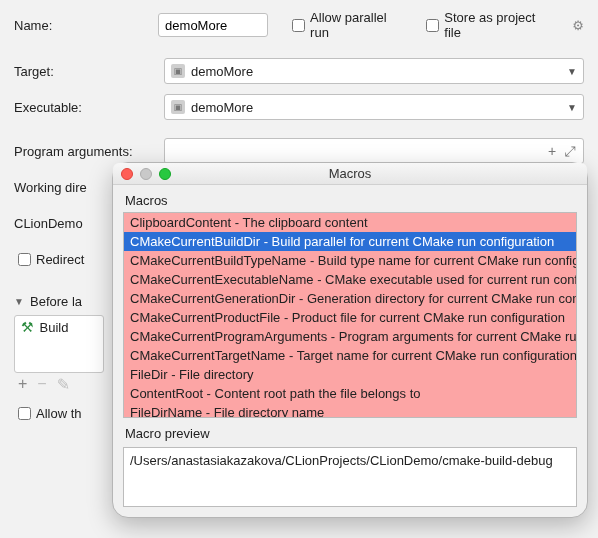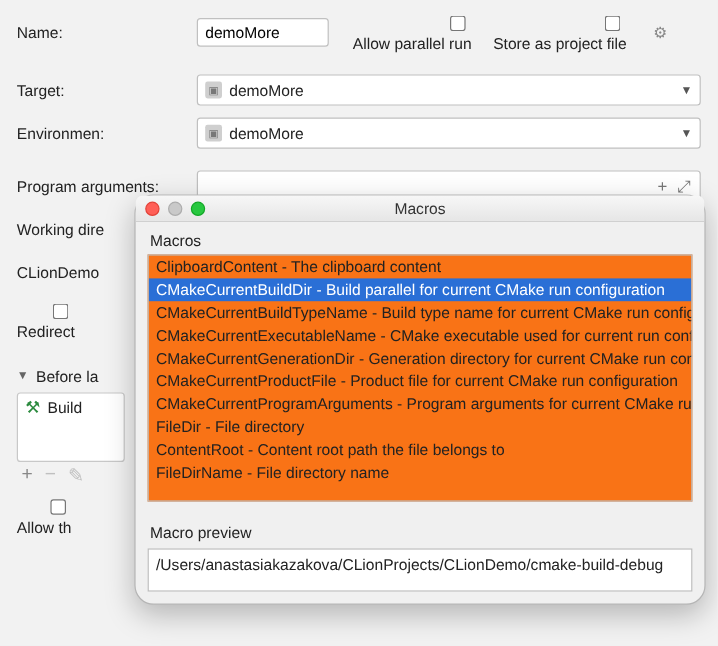--- a/index.html
+++ b/index.html
@@ -2,21 +2,21 @@
 <html><head>
 <meta charset="utf-8">
 <style>
   * { box-sizing: border-box; font-family: -apple-system, "Helvetica Neue", Arial, sans-serif; }
   body { margin: 0; width: 598px; height: 538px; background: #f2f2f2; font-size: 13px; color: #222; position: relative; overflow: hidden; }
   .form { padding: 10px 14px; }
   .row { display: flex; align-items: center; margin-bottom: 10px; min-height: 26px; }
   .label { width: 150px; }
   .text-input { height: 24px; border: 1px solid #c0c0c0; border-radius: 3px; background: #fff; padding: 0 6px; font-size: 13px; }
   .name-input { width: 110px; margin-right: 20px; }
-  .chk { display: inline-flex; align-items: flex-end; margin-right: 18px; flex-direction: column; }
+  .chk { display: inline-flex; align-items: center; margin-right: 18px; }
   .chk input { margin-right: 5px; }
   .gear { color: #888; margin-left: 4px; }
   .combo { flex: 1; display: flex; align-items: center; height: 26px; border: 1px solid #c0c0c0; border-radius: 3px; background: #fff; padding: 0 6px; }
   .combo .tri { margin-left: auto; font-size: 10px; color: #555; }
   .targ-icon { width: 14px; height: 14px; background: #cfcfcf; border-radius: 2px; margin-right: 6px; display:inline-flex; align-items:center; justify-content:center; font-size:9px; color:#777;}
   .args-box { flex: 1; display: flex; align-items: center; height: 26px; border: 1px solid #c0c0c0; border-radius: 3px; background: #fff; padding: 0 4px; }
   .args-box .spacer { flex: 1; }
   .ico-btn { width: 18px; text-align: center; color: #777; font-size: 14px; cursor: default; }
   .gap { height: 8px; }
   .before-row { display:flex; align-items:center; margin-top:4px;}
@@ -31,24 +31,24 @@
   .dialog { position:absolute; left:112px; top:162px; width:476px; background:#f0f0f0; border:1px solid #b5b5b5; border-radius:16px; box-shadow:0 8px 24px rgba(0,0,0,0.25); }
   .titlebar { height:22px; display:flex; align-items:center; justify-content:center; position:relative; border-bottom:1px solid #d0d0d0; background:linear-gradient(#f7f7f7,#e6e6e6); border-radius:6px 6px 0 0;}
   .traffic { position:absolute; left:8px; top:5px; display:flex; gap:7px;}
   .traffic span { width:12px; height:12px; border-radius:50%; display:block; }
   .tl-r{background:#ff5f57;border:1px solid #e24238;}
   .tl-y{background:#c9c9c9;border:1px solid #adadad;}
   .tl-g{background:#28c840;border:1px solid #12a726;}
   .titlebar .t { font-size:13px; color:#333;}
   .dlg-body { padding:6px 10px 10px 10px; }
   .sect-label { font-size:13px; margin:2px 0 4px 2px;}
-  .list { border:1px solid #bcbcbc; background:#f97316; height:206px; overflow:hidden; font-size:13px; }
+  .list { border:1px solid #bcbcbc; background:#fca5a5; height:206px; overflow:hidden; font-size:13px; }
   .li { padding:2px 6px; white-space:nowrap; overflow:hidden; text-overflow:clip; }
   .li.sel { background:#2a6fd6; color:#fff; }
-  .preview { margin-top:6px; border:1px solid #bcbcbc; background:#fff; height:36px; padding:4px 6px; font-size:13px; line-height:1.35; overflow:hidden; word-break:break-all;}
+  .preview { margin-top:6px; border:1px solid #bcbcbc; background:#fff; height:60px; padding:4px 6px; font-size:13px; line-height:1.35; overflow:hidden; word-break:break-all;}
 </style>
 </head>
 <body>
 
 <div class="form">
   <div class="row">
     <span class="label">Name:</span>
     <input class="text-input name-input" value="demoMore" style="">
     <label class="chk">
       <input type="checkbox" style="">
@@ -65,21 +65,21 @@
   <div class="row">
     <span class="label">Target:</span>
     <div class="combo">
       <span class="targ-icon">▣</span>
       <span>demoMore</span>
       <span class="tri">▼</span>
     </div>
   </div>
 
   <div class="row">
-    <span class="label">Environmen:</span>
+    <span class="label">Executable:</span>
     <div class="combo">
       <span class="targ-icon">▣</span>
       <span>demoMore</span>
       <span class="tri">▼</span>
     </div>
   </div>
   <div class="gap"></div>
 
   <div class="row">
     <span class="label">Program arguments:</span>
@@ -140,20 +140,21 @@
   <div class="dlg-body">
     <div class="sect-label">Macros</div>
     <div class="list" id="macro-list">
         <div class="li">ClipboardContent - The clipboard content</div>
         <div class="li sel">CMakeCurrentBuildDir - Build parallel for current CMake run configuration</div>
         <div class="li">CMakeCurrentBuildTypeName - Build type name for current CMake run configu</div>
         <div class="li">CMakeCurrentExecutableName - CMake executable used for current run config</div>
         <div class="li">CMakeCurrentGenerationDir - Generation directory for current CMake run con</div>
         <div class="li">CMakeCurrentProductFile - Product file for current CMake run configuration</div>
         <div class="li">CMakeCurrentProgramArguments - Program arguments for current CMake run</div>
+        <div class="li">CMakeCurrentTargetName - Target name for current CMake run configuration</div>
         <div class="li">FileDir - File directory</div>
         <div class="li">ContentRoot - Content root path the file belongs to</div>
         <div class="li">FileDirName - File directory name</div>
       </div>
-    <div class="sect-label" style="margin-top:18px;">Macro preview</div>
+    <div class="sect-label" style="margin-top:8px;">Macro preview</div>
     <div class="preview">/Users/anastasiakazakova/CLionProjects/CLionDemo/cmake-build-debug</div>
   </div>
 </div>
 
 </body></html>

